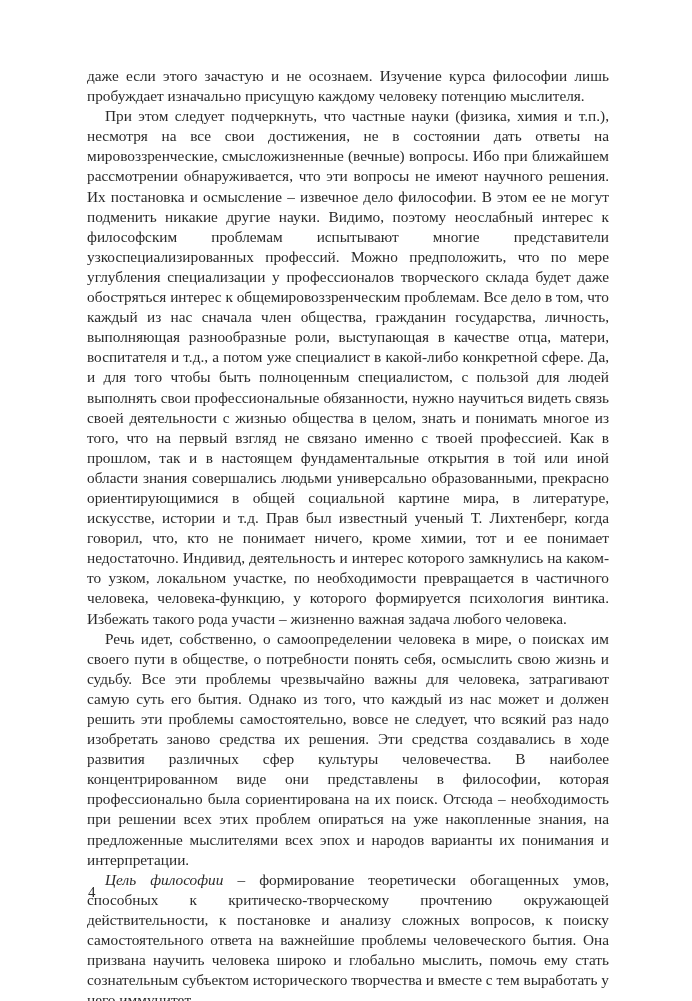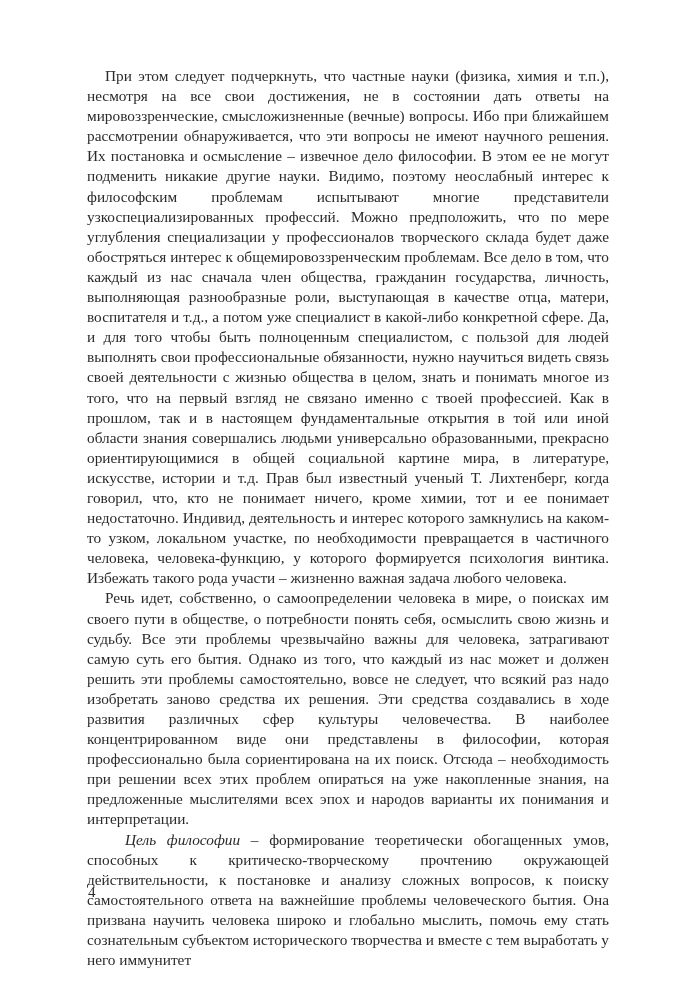--- a/index.html
+++ b/index.html
@@ -5,29 +5,30 @@
   html, body { margin: 0; padding: 0; background: #ffffff; }
   body { width: 692px; height: 1001px; position: relative; overflow: hidden; }
   .page {
     position: absolute; left: 87px; top: 66px; width: 522px;
     font-family: "Liberation Serif", "DejaVu Serif", serif;
     font-size: 15.3px; line-height: 20.1px; color: #2a2a2a;
     text-align: justify; hyphens: auto;
   }
   .para { margin: 0; text-indent: 0; }
   .para.indent { text-indent: 18px; }
-  .em { font-style: italic; margin-left: 20px; }
+  .em { font-style: italic; }
   .pagenum {
     position: absolute; left: 88px; top: 884px;
     font-family: "Liberation Serif", "DejaVu Serif", serif;
     font-size: 15px; color: #2a2a2a;
   }
 </style>
 </head>
 <body>
 
 <div class="page">
+  <p class="para">даже если этого зачастую и не осознаем. Изучение курса философии лишь пробуждает изначально присущую каждому человеку потенцию мыслителя.</p>
   <p class="para indent">При этом следует подчеркнуть, что частные науки (физика, химия и т.п.), несмотря на все свои достижения, не в состоянии дать ответы на мировоззренческие, смысложизненные (вечные) вопросы. Ибо при ближайшем рассмотрении обнаруживается, что эти вопросы не имеют научного решения. Их постановка и осмысление – извечное дело философии. В этом ее не могут подменить никакие другие науки. Видимо, поэтому неослабный интерес к философским проблемам испытывают многие представители узкоспециализированных профессий. Можно предположить, что по мере углубления специализации у профессионалов творческого склада будет даже обостряться интерес к общемировоззренческим проблемам. Все дело в том, что каждый из нас сначала член общества, гражданин государства, личность, выполняющая разнообразные роли, выступающая в качестве отца, матери, воспитателя и т.д., а потом уже специалист в какой-либо конкретной сфере. Да, и для того чтобы быть полноценным специалистом, с пользой для людей выполнять свои профессиональные обязанности, нужно научиться видеть связь своей деятельности с жизнью общества в целом, знать и понимать многое из того, что на первый взгляд не связано именно с твоей профессией. Как в прошлом, так и в настоящем фундаментальные открытия в той или иной области знания совершались людьми универсально образованными, прекрасно ориентирующимися в общей социальной картине мира, в литературе, искусстве, истории и т.д. Прав был известный ученый Т. Лихтенберг, когда говорил, что, кто не понимает ничего, кроме химии, тот и ее понимает недостаточно. Индивид, деятельность и интерес которого замкнулись на каком-то узком, локальном участке, по необходимости превращается в частичного человека, человека-функцию, у которого формируется психология винтика. Избежать такого рода участи – жизненно важная задача любого человека.</p>
   <p class="para indent">Речь идет, собственно, о самоопределении человека в мире, о поисках им своего пути в обществе, о потребности понять себя, осмыслить свою жизнь и судьбу. Все эти проблемы чрезвычайно важны для человека, затрагивают самую суть его бытия. Однако из того, что каждый из нас может и должен решить эти проблемы самостоятельно, вовсе не следует, что всякий раз надо изобретать заново средства их решения. Эти средства создавались в ходе развития различных сфер культуры человечества. В наиболее концентрированном виде они представлены в философии, которая профессионально была сориентирована на их поиск. Отсюда – необходимость при решении всех этих проблем опираться на уже накопленные знания, на предложенные мыслителями всех эпох и народов варианты их понимания и интерпретации.</p>
   <p class="para indent"><span class="em">Цель философии</span><span> – формирование теоретически обогащенных умов, способных к критическо-творческому прочтению окружающей действительности, к постановке и анализу сложных вопросов, к поиску самостоятельного ответа на важнейшие проблемы человеческого бытия. Она призвана научить человека широко и глобально мыслить, помочь ему стать сознательным субъектом исторического творчества и вместе с тем выработать у него иммунитет</span></p>
 </div>
 
 <div class="pagenum">4</div>
 
 </body></html>

